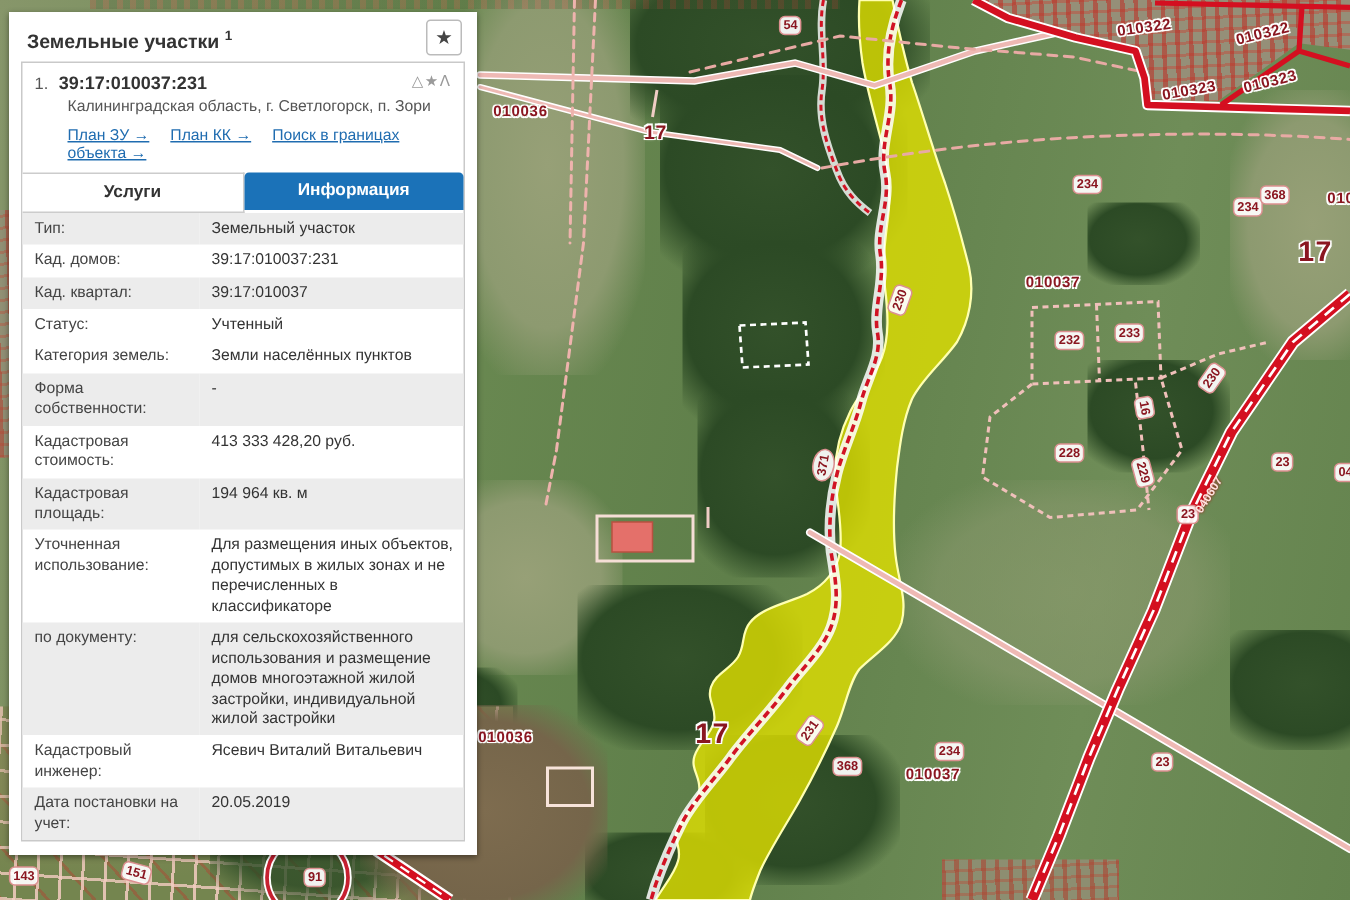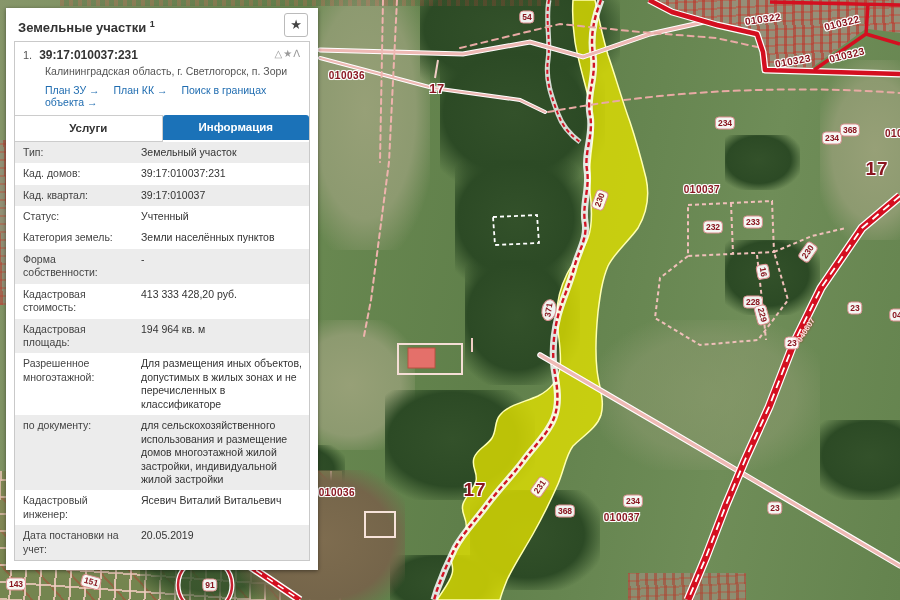--- a/index.html
+++ b/index.html
@@ -40,21 +40,21 @@
   #ptitle{margin-left:12px;font-size:13px;font-weight:bold;color:#333;}
   #ptitle sup{font-size:9px;}
   #starbtn{position:absolute;right:10px;top:5px;width:22px;height:22px;border:1px solid #bbb;border-radius:3px;text-align:center;line-height:21px;color:#444;font-size:13px;background:#fff;cursor:pointer;}
   #card{margin:0 8px 9px 8px;border:1px solid #c9c9c9;}
   #itemhead{position:relative;padding:6px 8px 2px 8px;}
   #itemnum{font-weight:bold;font-size:12px;color:#333;}
   #itemidx{color:#555;margin-right:7px;}
   #itemicons{position:absolute;right:8px;top:6px;color:#9a9a9a;font-size:10px;letter-spacing:1px;}
   #itemaddr{padding:1px 8px 3px 30px;color:#555;font-size:10.5px;line-height:1.3;}
   #itemlinks{padding:2px 8px 7px 30px;font-size:10.5px;}
-  #itemlinks a{color:#1f6cb0;margin-right:14px;cursor:pointer;}
+  #itemlinks a{color:#1f6cb0;text-decoration:underline;margin-right:14px;cursor:pointer;}
   #tabs{display:flex;}
   .tab{flex:1;height:25px;line-height:25px;text-align:center;font-weight:bold;font-size:11.5px;cursor:pointer;}
   .tab.active{background:#1b72b8;color:#fff;border-radius:3px 3px 0 0;}
   .tab.idle{background:#fff;color:#333;border:1px solid #ccc;border-left:none;}
   table.info{border-collapse:collapse;width:100%;font-size:10.5px;}
   table.info td{vertical-align:top;padding:4px 6px 4px 8px;line-height:1.28;color:#333;}
   table.info td.l{width:104px;color:#444;}
   table.info tr.odd{background:#ececec;}
   .val-link{color:#3e86c4;cursor:pointer;}
   
@@ -176,21 +176,21 @@
   <div class="lbl lbl-box" style="left:725px;top:123px;">234</div>
   <div class="lbl lbl-box" style="left:832px;top:138px;">234</div>
   <div class="lbl lbl-box" style="left:850px;top:130px;">368</div>
   <div class="lbl lbl-halo" style="left:897px;top:133px;">0100</div>
   <div class="lbl lbl-halo lbl-big" style="left:877px;top:169px;">17</div>
   <div class="lbl lbl-halo" style="left:702px;top:189px;">010037</div>
   <div class="lbl lbl-box" style="left:713px;top:227px;">232</div>
   <div class="lbl lbl-box" style="left:753px;top:222px;">233</div>
   <div class="lbl lbl-box" style="left:808px;top:252px;transform:translate(-50%,-50%) rotate(-55deg);">230</div>
   <div class="lbl lbl-box" style="left:763px;top:272px;transform:translate(-50%,-50%) rotate(80deg);">16</div>
-  <div class="lbl lbl-box" style="left:753px;top:302px;">228</div>
+  <div class="lbl lbl-box" style="left:713px;top:302px;">228</div>
   <div class="lbl lbl-box" style="left:762px;top:315px;transform:translate(-50%,-50%) rotate(75deg);">229</div>
   <div class="lbl lbl-box" style="left:855px;top:308px;">23</div>
   <div class="lbl lbl-box" style="left:792px;top:343px;">23</div>
   <div class="lbl lbl-road" style="left:806px;top:330px;transform:translate(-50%,-50%) rotate(-58deg);">040607</div>
   <div class="lbl lbl-box" style="left:897px;top:315px;">04</div>
   <div class="lbl lbl-box" style="left:600px;top:200px;transform:translate(-50%,-50%) rotate(-70deg);">230</div>
   <div class="lbl lbl-ell" style="left:549px;top:310px;transform:translate(-50%,-50%) rotate(-80deg);">371</div>
   <div class="lbl lbl-halo" style="left:337px;top:492px;">010036</div>
   <div class="lbl lbl-halo lbl-big" style="left:475px;top:490px;">17</div>
   <div class="lbl lbl-box" style="left:540px;top:487px;transform:translate(-50%,-50%) rotate(-55deg);">231</div>
@@ -253,21 +253,21 @@
             </tr>
         <tr>
               <td class="l">Кадастровая стоимость:</td>
               <td>413 333 428,20 руб.</td>
             </tr>
         <tr class="odd">
               <td class="l">Кадастровая площадь:</td>
               <td>194 964 кв. м</td>
             </tr>
         <tr>
-              <td class="l">Разрешенное многоэтажной:</td>
+              <td class="l">Уточненная использование:</td>
               <td>Для размещения иных объектов, допустимых в жилых зонах и не перечисленных в классификаторе</td>
             </tr>
         <tr class="odd">
               <td class="l">по документу:</td>
               <td>для сельскохозяйственного использования и размещение домов многоэтажной жилой застройки, индивидуальной жилой застройки</td>
             </tr>
         <tr>
               <td class="l">Кадастровый инженер:</td>
               <td>Ясевич Виталий Витальевич</td>
             </tr>

